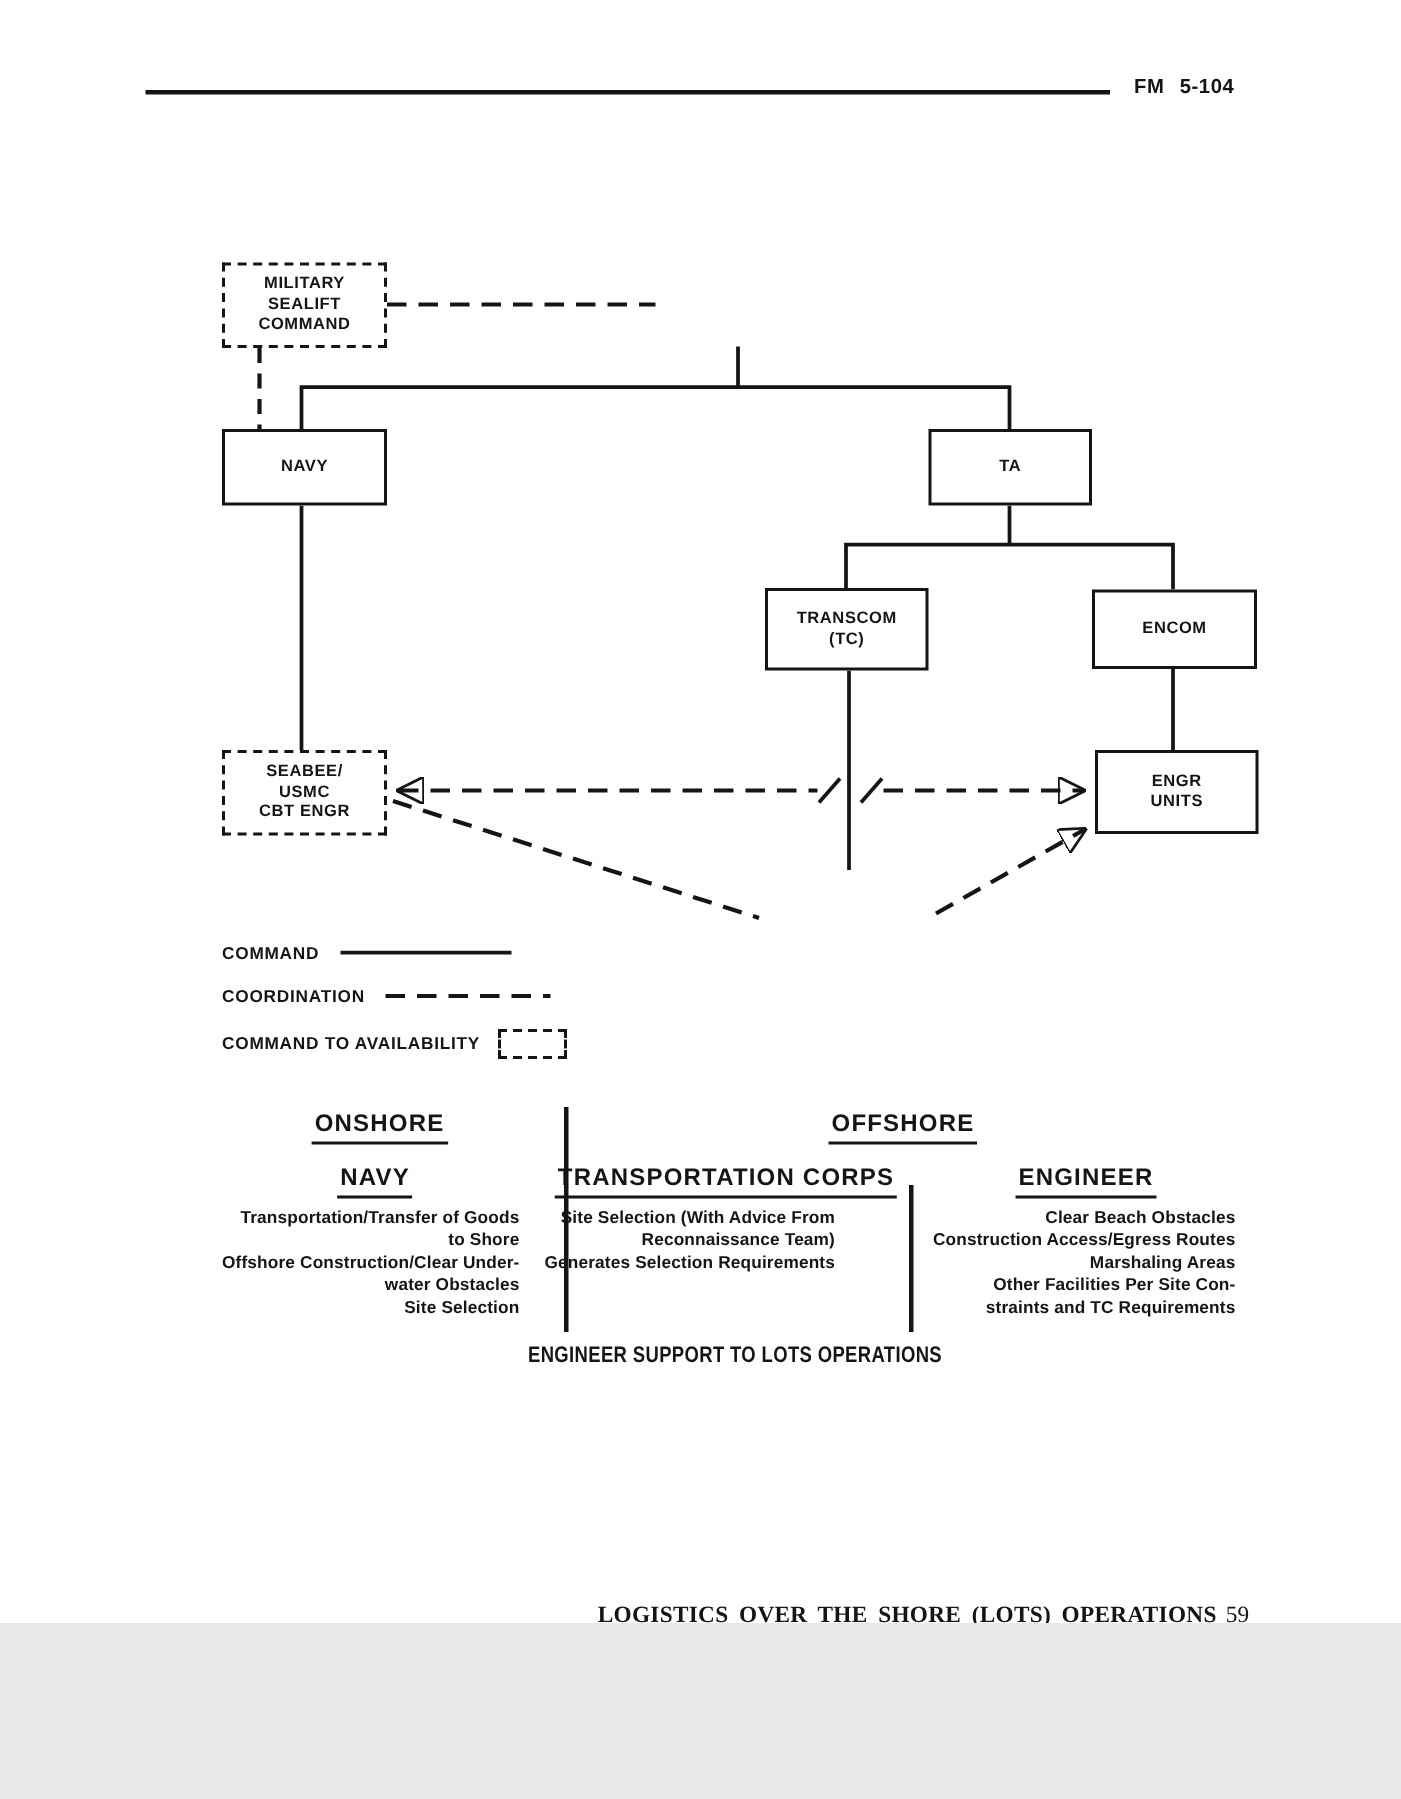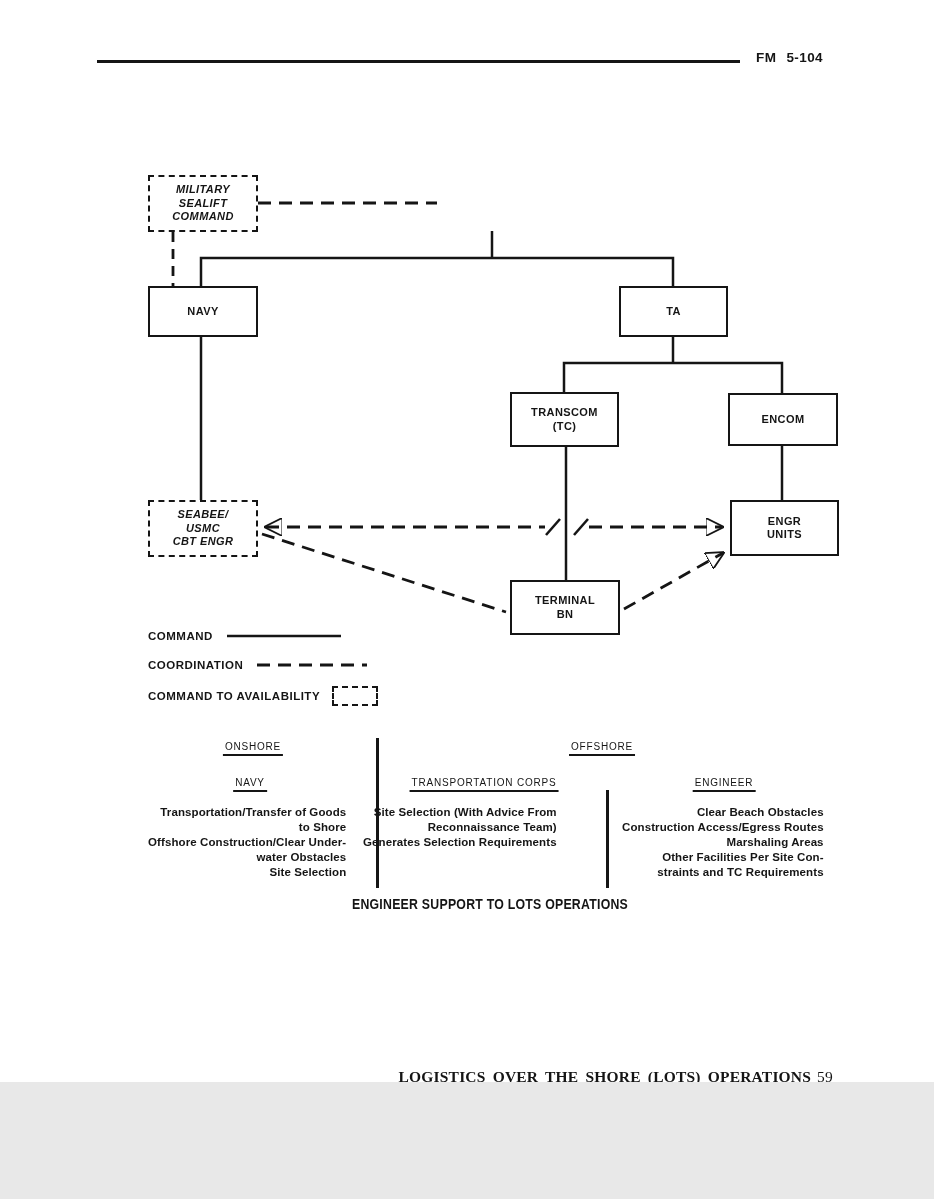--- a/index.html
+++ b/index.html
@@ -21,39 +21,39 @@
   
   .node{
     position:absolute;
     display:flex;flex-direction:column;justify-content:center;align-items:center;
     border:2.5px solid #151515;
     background:#fff;
     font-size:11px;font-weight:bold;letter-spacing:.4px;line-height:13.5px;
     text-align:center;
     box-sizing:border-box;
   }
-  .node.dashed{border-style:dashed;font-style:italic;}
+  .node.dashed{border-style:dashed;}
   svg.connectors{position:absolute;left:0;top:0;}
   svg.connectors path, svg.connectors line{stroke:#151515;fill:none;}
   .cmd{stroke-width:2.5;}
   .coord{stroke-width:2.8;stroke-dasharray:13 8;}
   .coordv{stroke-width:2.8;stroke-dasharray:10 7;}
   .slash{stroke-width:2.5;}
   
   .legend-row{
     position:absolute;left:148px;
     display:flex;align-items:center;gap:12px;
     font-size:11.5px;font-weight:bold;letter-spacing:.5px;
   }
   .legend-symbol{display:inline-block;}
   .legend-box{width:42px;height:16px;border:2.5px dashed #151515;}
   
   .sec-head{
     position:absolute;transform:translateX(-50%);
-    font-size:10px;font-weight:normal;letter-spacing:.8px;
+    font-size:16px;font-weight:bold;letter-spacing:.8px;
     border-bottom:2.5px solid #151515;padding:0 2px 2px 2px;
     white-space:nowrap;
   }
   .vdiv{position:absolute;width:2.5px;background:#151515;}
   .col-text{
     position:absolute;
     font-size:11.5px;font-weight:bold;line-height:15px;letter-spacing:.1px;
     white-space:nowrap;
     text-align:right;
   }
@@ -132,24 +132,20 @@
     <div>SEABEE/</div>
     <div>USMC</div>
     <div>CBT ENGR</div>
   </div>
 
   <div class="node" style="left:730px;top:500px;width:109px;height:56px">
     <div>ENGR</div>
     <div>UNITS</div>
   </div>
 
-  <div class="node" style="left:510px;top:580px;width:110px;height:55px">
-    <div>TERMINAL</div>
-    <div>BN</div>
-  </div>
 
   <div class="legend-row" style="top:630px">
     <span>COMMAND</span>
     <span class="legend-symbol">
       <svg width="118" height="8" viewBox="0 0 118 8">
           <line x1="2" y1="4" x2="116" y2="4" stroke="#151515" stroke-width="2.5"></line>
         </svg>
     </span>
   </div>
   <div class="legend-row" style="top:659px">

